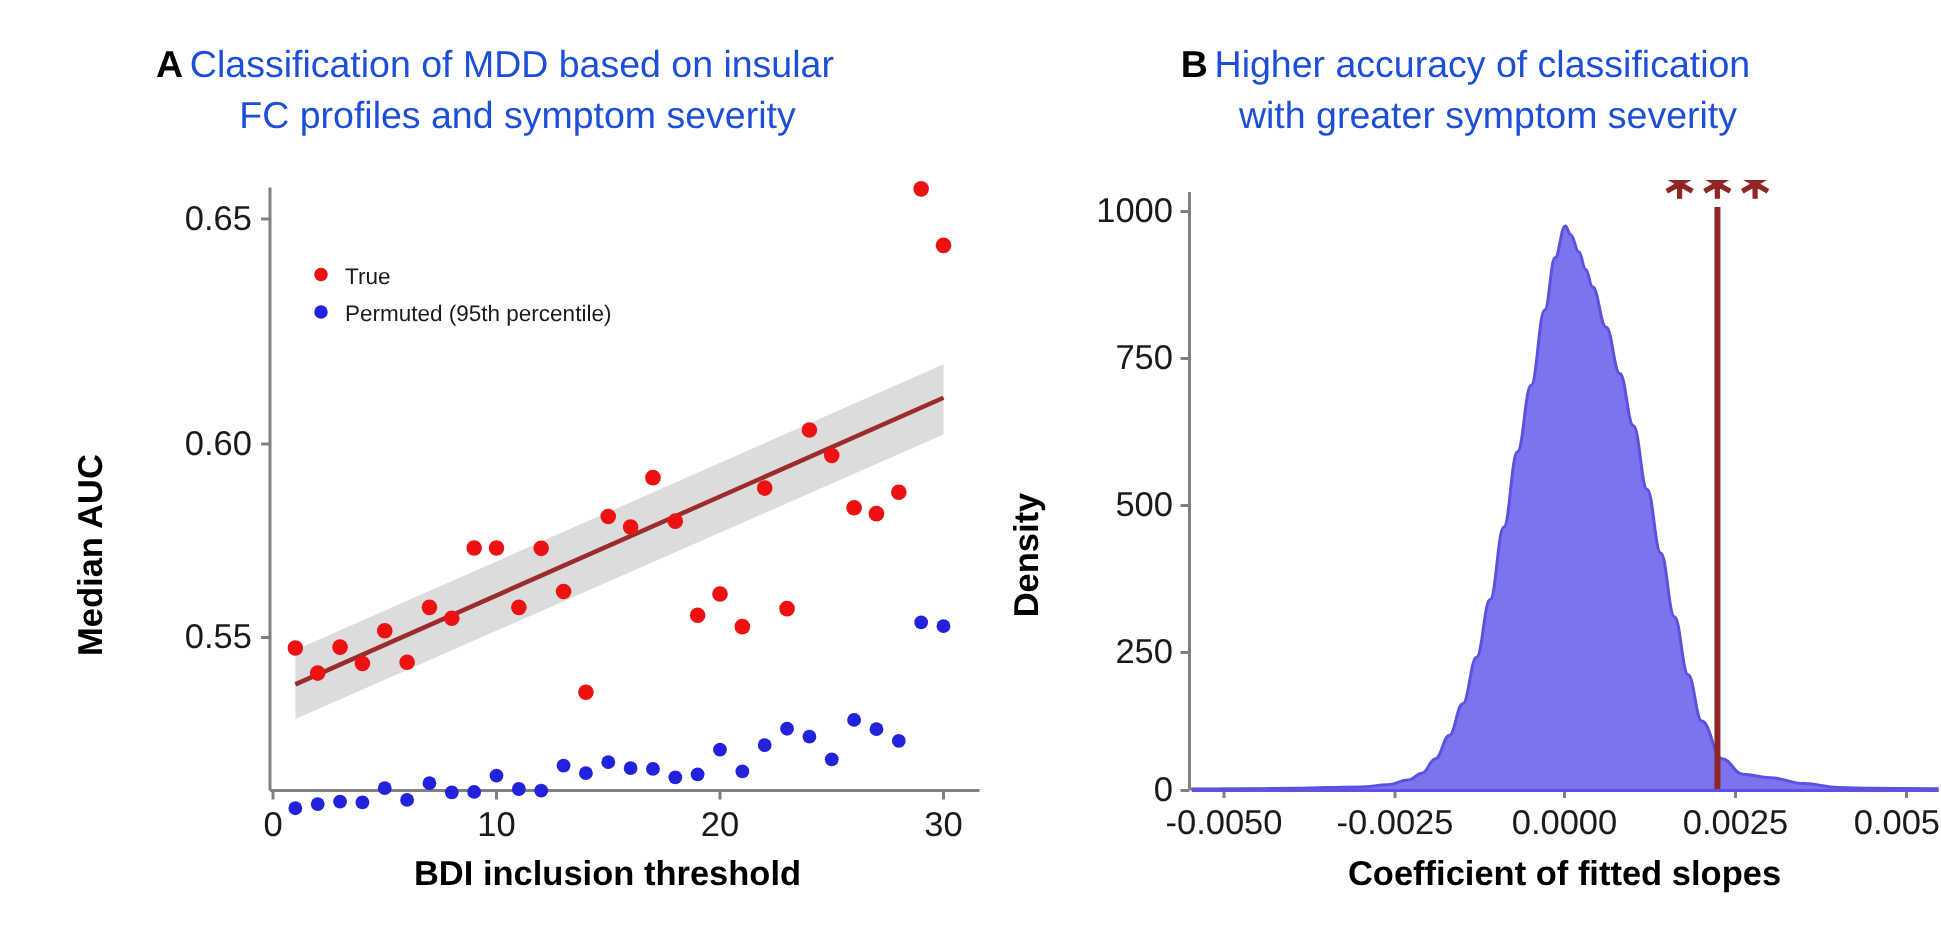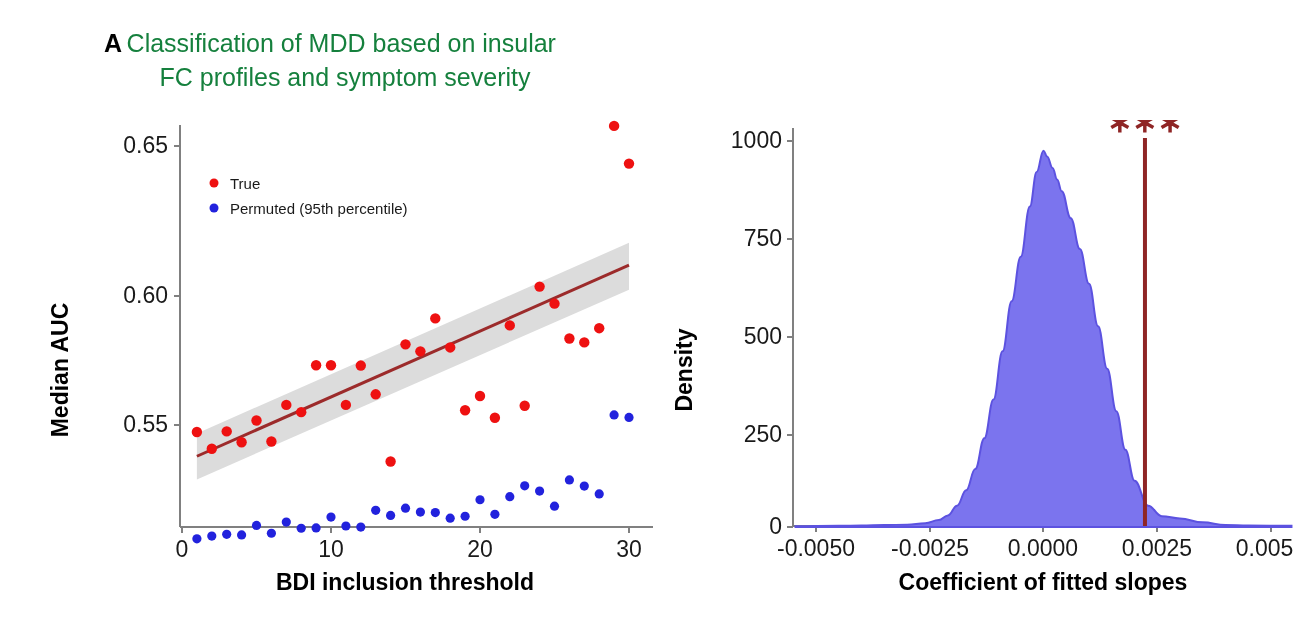--- a/index.html
+++ b/index.html
@@ -38,21 +38,21 @@
     text-align: center;
   }
   .panel-letter {
     font-weight: bold;
     font-size: 25px;
     color: #000;
     line-height: 34px;
   }
   .panel-title {
     font-size: 25px;
-    color: #15803d;
+    color: #1d4ed8;
     line-height: 34px;
     font-weight: normal;
   }
   .title-line { white-space: nowrap; }
   .title-line-1 { display: block; }
   .title-line-2 { display: block; padding-left: 30px; }
 
   .plot-area {
     position: absolute;
   }
@@ -196,20 +196,29 @@
           <circle cx="214" cy="63" r="4.5" fill="#ee1111"></circle>
           <text class="legend-label" x="230" y="69">True</text>
           <circle cx="214" cy="88" r="4.5" fill="#2222dd"></circle>
           <text class="legend-label" x="230" y="94">Permuted (95th percentile)</text>
         </g>
       </svg>
     </div>
   </div>
 
   <div class="panel" id="panel-b">
+    <div class="panel-header">
+      <span class="title-line title-line-1">
+        <span class="panel-letter">B</span>
+        <span class="panel-title">Higher accuracy of classification</span>
+      </span>
+      <span class="title-line title-line-2">
+        <span class="panel-title">with greater symptom severity</span>
+      </span>
+    </div>
 
     <div class="plot-area" style="left:0px; top:120px; width:634px; height:500px;">
       <svg width="634" height="500" viewBox="0 0 634 500">
 
         <text class="axis-title" x="-250" y="32" transform="rotate(-90)" text-anchor="middle">Density</text>
 
         <text class="tick-label" x="122" y="28" text-anchor="end">1000</text>
         <text class="tick-label" x="122" y="126" text-anchor="end">750</text>
         <text class="tick-label" x="122" y="224" text-anchor="end">500</text>
         <text class="tick-label" x="122" y="322" text-anchor="end">250</text>

